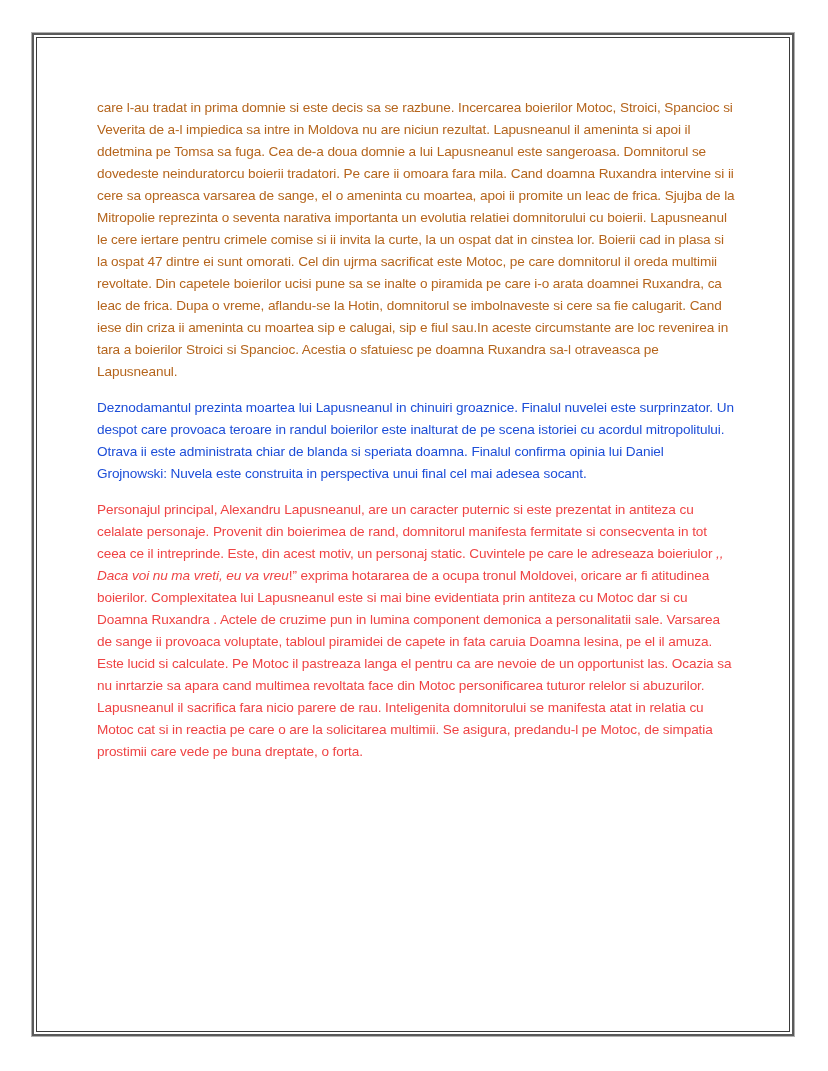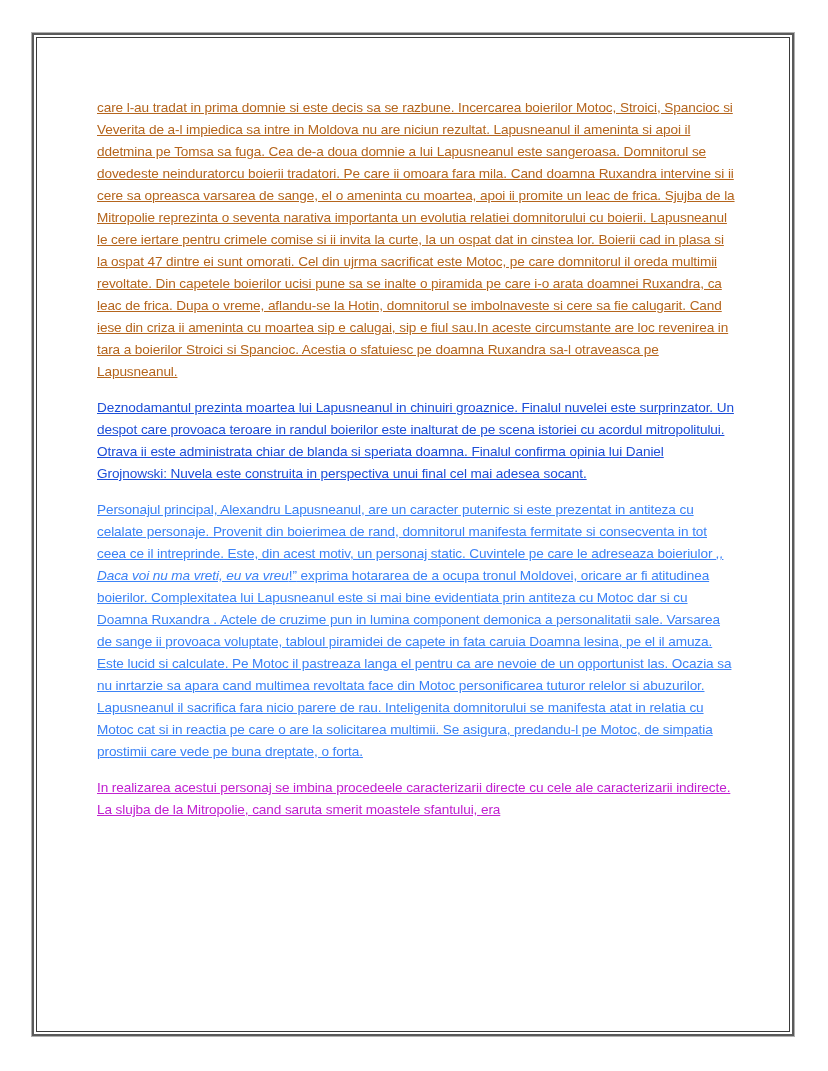--- a/index.html
+++ b/index.html
@@ -37,33 +37,31 @@
       top: 97px;
       width: 640px;
     }
     .para {
       margin: 0 0 14px 0;
       font-size: 13.6px;
       line-height: 22px;
       letter-spacing: -0.1px;
       word-spacing: 0px;
       text-align: left;
-      text-decoration: underline;
     }
     .c-brown { color: #b5651d; }
     .c-purple { color: #1d4ed8; }
     .c-darkred { color: #b01020; }
-    .c-orange { color: #3b82f6; }
+    .c-orange { color: #ef4444; }
     .c-magenta { color: #c020d0; }
     .italic { font-style: italic; }
   </style>
 </head>
 <body>
 
 <div class="page-border"></div>
 <div class="page-border-inner"></div>
 
 <div class="content">
   <p class="para c-brown">care l-au tradat in prima domnie si este decis sa se razbune. Incercarea boierilor Motoc, Stroici, Spancioc si Veverita de a-l impiedica sa intre in Moldova nu are niciun rezultat. Lapusneanul il ameninta si apoi il ddetmina pe Tomsa sa fuga. Cea de-a doua domnie a lui Lapusneanul este sangeroasa. Domnitorul se dovedeste neinduratorcu boierii tradatori. Pe care ii omoara fara mila. Cand doamna Ruxandra intervine si ii cere sa opreasca varsarea de sange, el o ameninta cu moartea, apoi ii promite un leac de frica. Sjujba de la Mitropolie reprezinta o seventa narativa importanta un evolutia relatiei domnitorului cu boierii. Lapusneanul le cere iertare pentru crimele comise si ii invita la curte, la un ospat dat in cinstea lor.  Boierii cad in plasa si la ospat 47 dintre ei sunt omorati. Cel din ujrma sacrificat este Motoc, pe care domnitorul il oreda multimii revoltate. Din capetele boierilor ucisi pune sa se inalte o piramida pe care i-o arata doamnei Ruxandra, ca leac de frica. Dupa o vreme, aflandu-se la Hotin, domnitorul se imbolnaveste si cere sa fie calugarit. Cand iese din criza ii ameninta cu moartea sip e calugai, sip e fiul sau.In aceste circumstante are loc revenirea in tara a boierilor Stroici si Spancioc. Acestia o sfatuiesc pe doamna Ruxandra sa-l otraveasca pe Lapusneanul.</p>
   <p class="para c-purple">Deznodamantul prezinta moartea lui Lapusneanul in chinuiri groaznice. Finalul nuvelei este surprinzator. Un despot care provoaca teroare in randul boierilor este inalturat de pe scena istoriei cu acordul mitropolitului. Otrava ii este administrata chiar de blanda si speriata doamna. Finalul confirma opinia lui Daniel Grojnowski: Nuvela este construita in perspectiva unui final cel mai adesea socant.</p>
   <p class="para c-orange"><span>Personajul principal,  Alexandru Lapusneanul, are un caracter puternic si este prezentat in antiteza cu celalate personaje. Provenit din boierimea de rand, domnitorul manifesta fermitate si consecventa in tot ceea ce il intreprinde. Este, din acest motiv, un personaj static. Cuvintele pe care le adreseaza boieriulor </span><span class="italic">,, Daca voi nu ma vreti, eu va vreu</span><span>!”</span><span> exprima hotararea de a ocupa tronul Moldovei, oricare ar fi atitudinea boierilor. Complexitatea lui Lapusneanul este si mai bine evidentiata prin antiteza cu Motoc dar si cu Doamna Ruxandra . Actele de cruzime pun in lumina component demonica a personalitatii sale. Varsarea de sange ii provoaca voluptate, tabloul piramidei de capete in fata caruia Doamna lesina, pe el il amuza. Este lucid si calculate. Pe Motoc il pastreaza langa el pentru ca are nevoie de un opportunist las. Ocazia sa nu inrtarzie sa apara cand multimea revoltata face din Motoc personificarea tuturor relelor si abuzurilor. Lapusneanul il sacrifica fara nicio parere de rau. Inteligenita domnitorului se manifesta atat in relatia cu Motoc cat si in reactia pe care o are la solicitarea multimii. Se asigura, predandu-l pe Motoc, de simpatia prostimii care vede pe buna dreptate, o forta.</span></p>
-  <p class="para c-magenta">In realizarea acestui personaj se imbina procedeele caracterizarii directe cu cele ale caracterizarii indirecte. La slujba de la Mitropolie, cand saruta smerit moastele sfantului, era</p>
 </div>
 
 </body></html>

